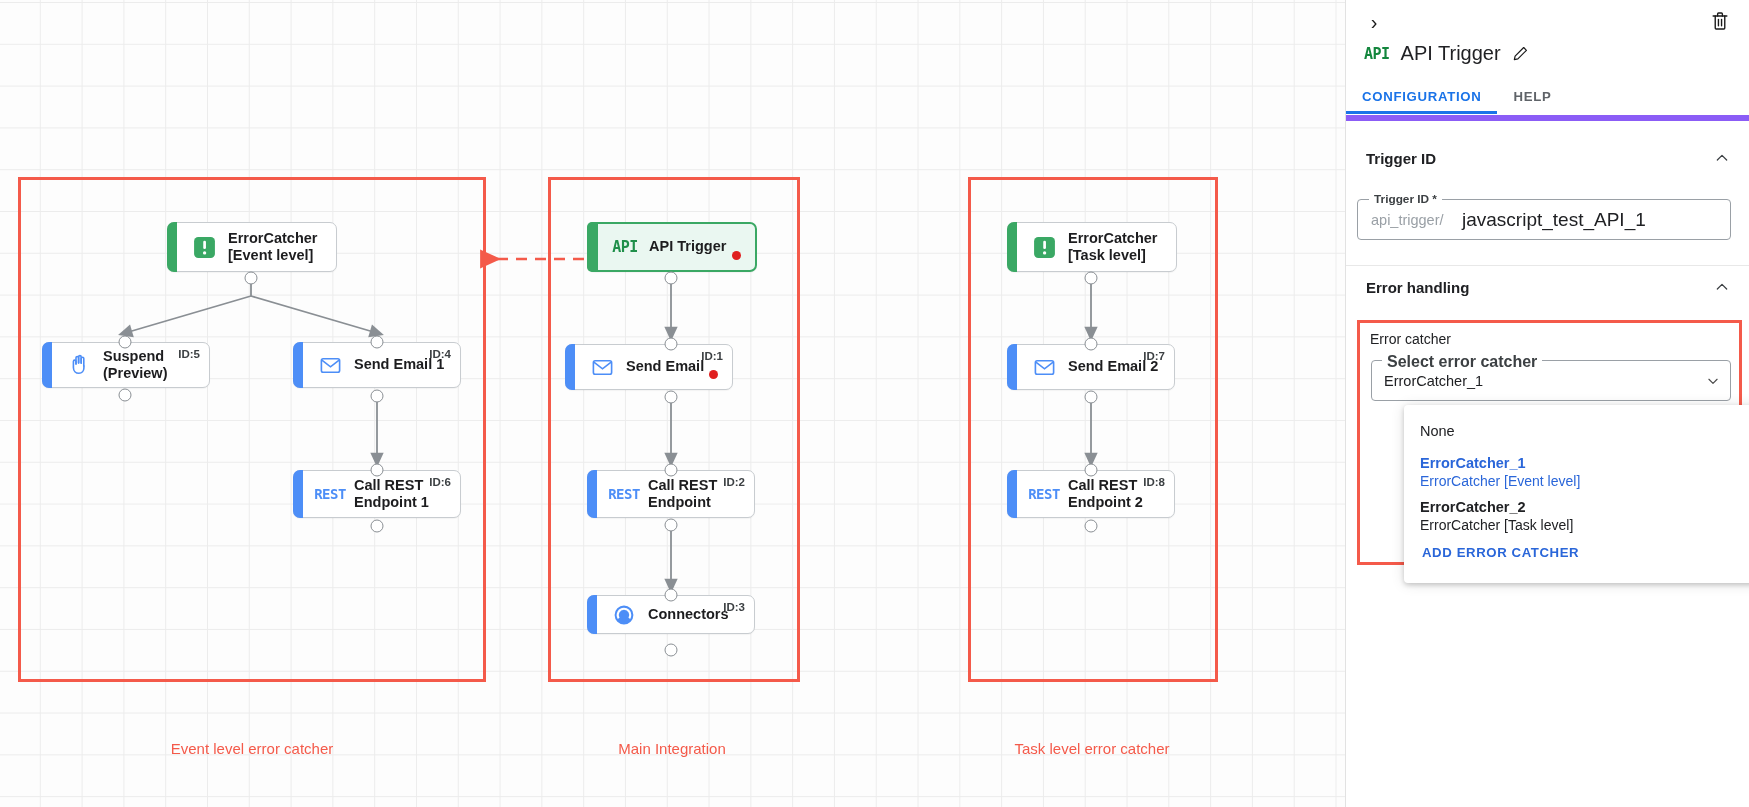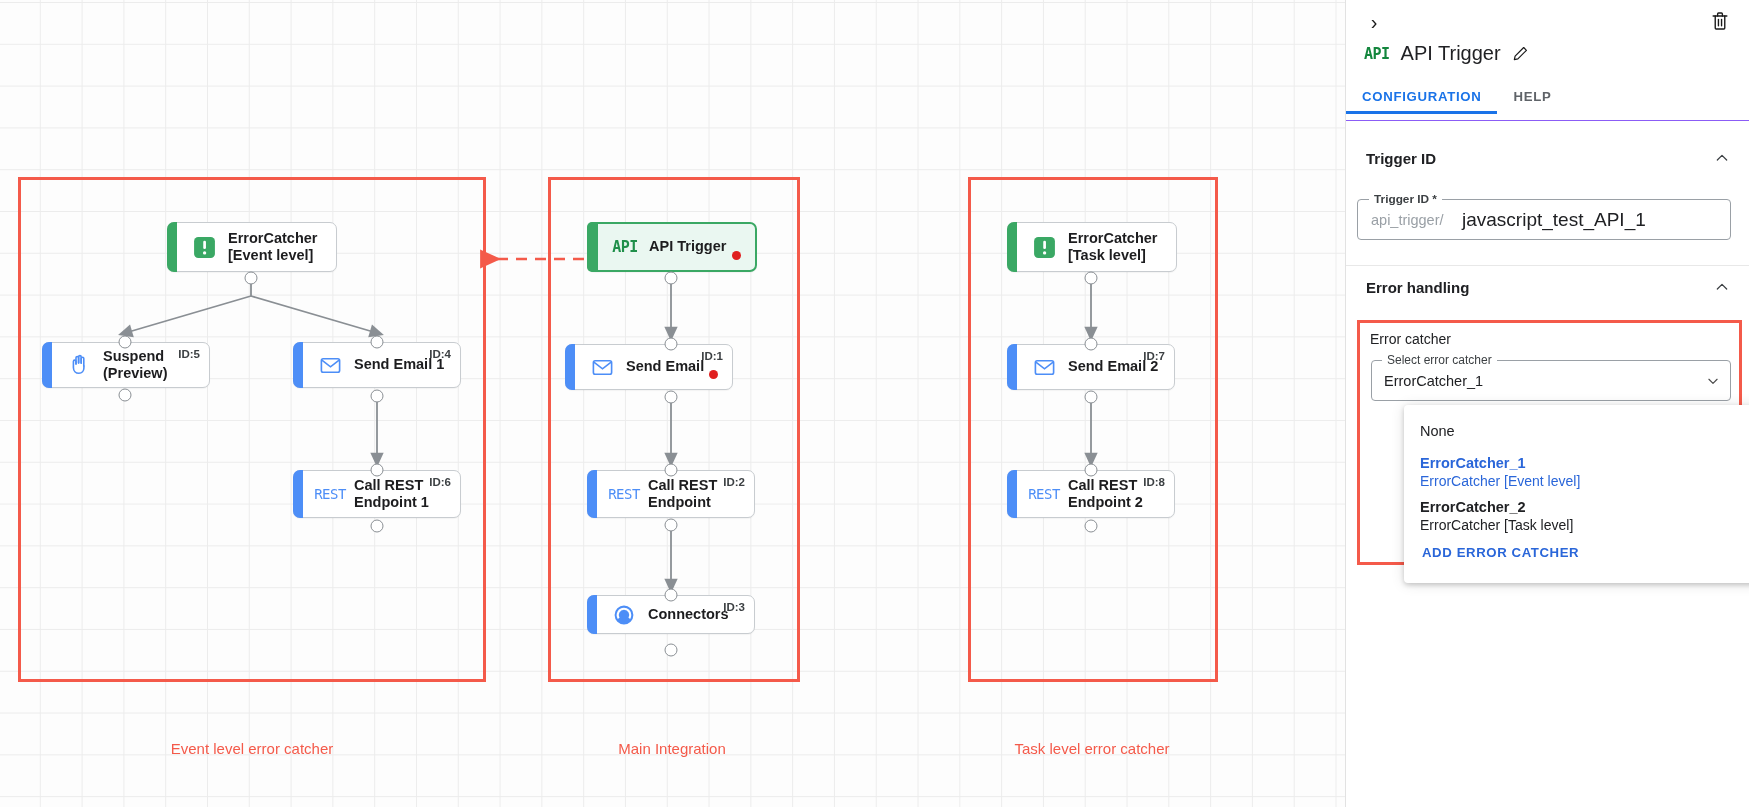--- a/index.html
+++ b/index.html
@@ -83,21 +83,21 @@
     position: absolute; right: 14px; bottom: 10px;
     width: 9px; height: 9px; border-radius: 50%; background: #e02020;
   }
 
   .api-mono {
     font-family: "DejaVu Sans Mono", monospace;
     font-weight: 700; font-size: 15px; color: #1f8f4a; letter-spacing: -0.5px;
   }
   .rest-mono {
     font-family: "DejaVu Sans Mono", monospace;
-    font-weight: 400; font-size: 14px; color: #4d8ef7; letter-spacing: -0.5px;
+    font-weight: 700; font-size: 14px; color: #4d8ef7; letter-spacing: -0.5px;
   }
 
   
   .port {
     position: absolute; width: 13px; height: 13px; border-radius: 50%;
     background: #ffffff; border: 1.8px solid #8a8f94;
     transform: translate(-50%, -50%);
   }
 
   
@@ -123,21 +123,21 @@
   }
   #panel-title-row .api-badge {
     font-family: "DejaVu Sans Mono", monospace;
     font-weight: 700; font-size: 15px; color: #13863d; letter-spacing: -0.5px;
   }
   #panel-title-row .ttl { font-size: 20px; color: #202124; font-weight: 400; }
   .pencil { width: 17px; height: 17px; cursor: pointer; }
 
   #tabs {
     position: absolute; left: 0; top: 87px; width: 404px; height: 34px;
-    border-bottom: 1px solid #8b5cf6;
+    border-bottom: 6px solid #8b5cf6;
     display: flex; align-items: flex-start;
   }
   .tab {
     font-size: 13.2px; font-weight: 600; letter-spacing: 0.7px;
     padding: 2px 16px 9px 16px; cursor: pointer; color: #5f6368;
     position: relative;
   }
   .tab.active { color: #1a73e8; }
   .tab.active::after {
     content: ""; position: absolute; left: 0; right: 0; bottom: -1px;
@@ -186,21 +186,21 @@
     position: absolute; left: 10px; top: 8px;
     font-size: 14px; color: #202124; font-weight: 400;
   }
   #ec-select {
     position: absolute; left: 11px; top: 37px;
     width: 360px; height: 41px;
     border: 1px solid #9aa0a6; border-radius: 4px; background: #fff;
   }
   #ec-select .legend {
     position: absolute; top: -8px; left: 10px; background: #fff; padding: 0 5px;
-    font-size: 12px; font-weight: 400; color: #3c4043;
+    font-size: 16px; font-weight: 700; color: #3c4043;
   }
   #ec-select .selval {
     position: absolute; left: 12px; top: 50%; transform: translateY(-50%);
     font-size: 14.5px; color: #202124;
   }
   .dd-arrow { position: absolute; right: 10px; top: 50%; transform: translateY(-50%); width: 14px; height: 14px; }
 
   
   #dd-menu {
     position: absolute; left: 1368px; top: 405px;

